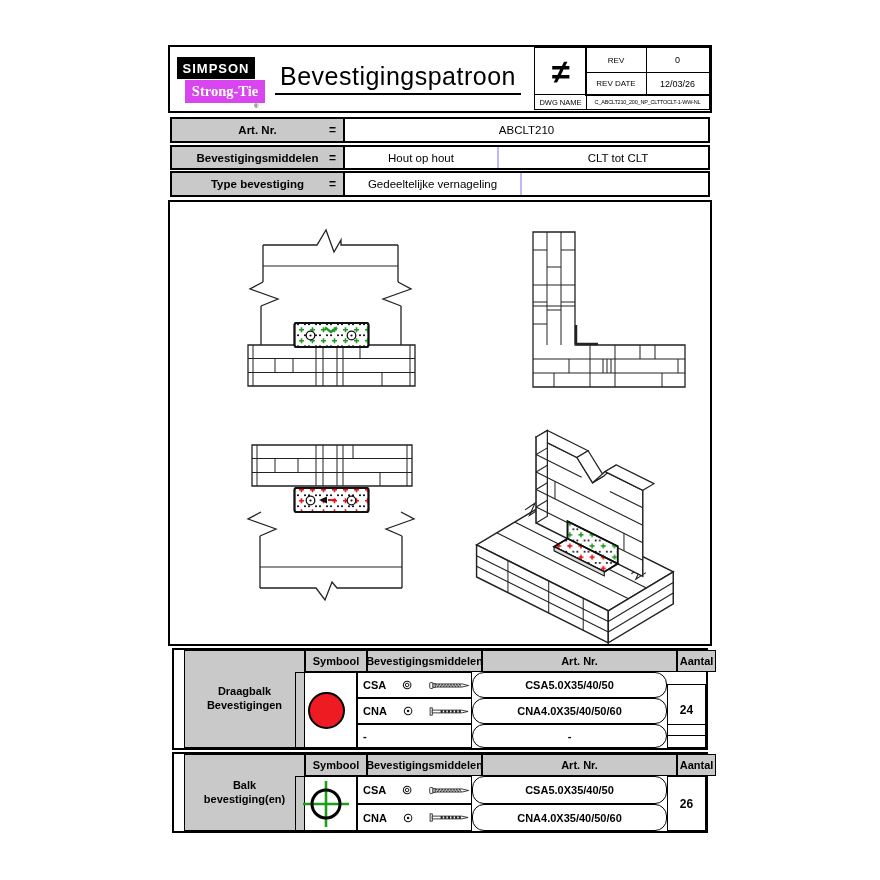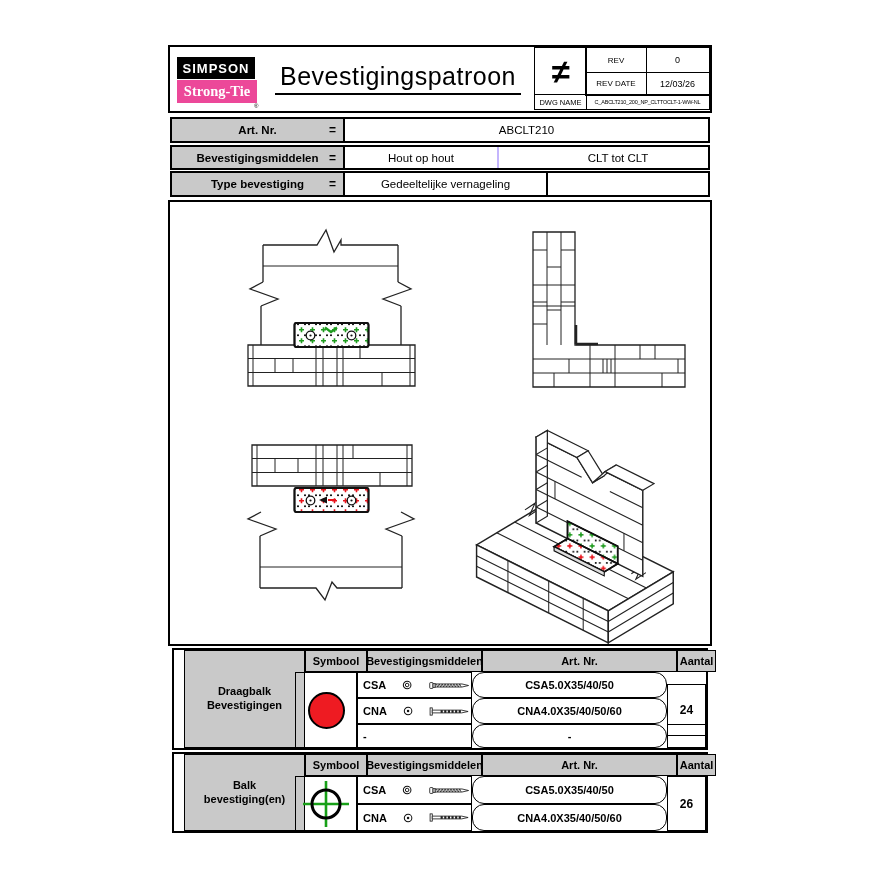--- a/index.html
+++ b/index.html
@@ -3,21 +3,21 @@
 <meta charset="utf-8">
 <style>
   html,body{margin:0;padding:0;background:#fff;}
   .page{position:relative;width:880px;height:880px;background:#fff;font-family:"Liberation Sans",sans-serif;color:#000;}
   .sheet{position:absolute;left:168px;top:45px;width:544px;height:790px;}
   .box{position:absolute;box-sizing:border-box;border:2.5px solid #000;background:#fff;}
   .cell{position:absolute;box-sizing:border-box;border:1.5px solid #000;display:flex;align-items:center;justify-content:center;}
   .gray{background:#c9c9c9;margin-left:10px;}
   
   .brandblack{position:absolute;left:7px;top:10px;width:78px;height:22px;background:#000;color:#fff;display:flex;align-items:center;justify-content:center;font-weight:bold;font-size:13px;letter-spacing:1px;}
-  .brandorange{position:absolute;left:7px;top:33px;width:80px;height:23px;background:#ec4899;color:#fff;display:flex;align-items:center;justify-content:center;font-weight:bold;font-size:14.5px;font-family:"Liberation Serif",serif;}
+  .brandorange{position:absolute;left:15px;top:33px;width:80px;height:23px;background:#d946ef;color:#fff;display:flex;align-items:center;justify-content:center;font-weight:bold;font-size:14.5px;font-family:"Liberation Serif",serif;}
   .reg{position:absolute;left:84px;top:56px;font-size:6px;}
   .title{position:absolute;left:92px;top:15px;width:272px;text-align:center;}
   .title span{display:inline-block;font-size:25px;font-weight:500;border-bottom:2.5px solid #000;padding:0 5px 2px 5px;letter-spacing:0.5px;}
   .neq{font-size:33px;font-weight:bold;line-height:1;}
   .small-label{font-size:8px;font-weight:500;}
   .small-val{font-size:9px;}
   .tiny{font-size:5.5px;letter-spacing:-0.2px;white-space:nowrap;overflow:hidden;}
   
   .inforow{position:absolute;left:2px;width:540px;box-sizing:border-box;border:2px solid #000;background:#fff;}
   .inflabel{position:absolute;left:0;top:0;bottom:0;width:173px;box-sizing:border-box;border-right:2px solid #000;background:#c9c9c9;display:flex;align-items:center;justify-content:center;font-weight:bold;font-size:11.5px;}
@@ -71,21 +71,21 @@
       <span class="eq">=</span>
     </div>
     <div class="infval" style="left:173px;width:154px;border-right:2px solid #c4b5fd;box-sizing:border-box;">Hout op hout</div>
     <div class="infval" style="left:356px;right:0;">CLT tot CLT</div>
   </div>
   <div class="inforow" style="top:126px;height:26px;">
     <div class="inflabel">
       <span>Type bevestiging</span>
       <span class="eq">=</span>
     </div>
-    <div class="infval" style="left:173px;width:203px;border-right:2px solid #000000;box-sizing:border-box;">Gedeeltelijke vernageling</div>
+    <div class="infval" style="left:173px;width:177px;border-right:2px solid #c4b5fd;box-sizing:border-box;">Gedeeltelijke vernageling</div>
   </div>
 
   <div class="box" style="left:0;top:155px;width:544px;height:446px;">
 
     <svg class="dsvg" style="left:60px;top:25px;" width="205" height="170" viewBox="0 0 205 170">
       <defs>
         <pattern id="pg1" width="11" height="11" patternUnits="userSpaceOnUse">
           <path d="M5.5,1.2 V6.2 M3,3.7 H8" stroke="#1f9c1f" stroke-width="1.6" fill="none"></path>
           <circle cx="2" cy="9.2" r="1" fill="#000"></circle>
               <circle cx="9" cy="9.2" r="1" fill="#000"></circle>

